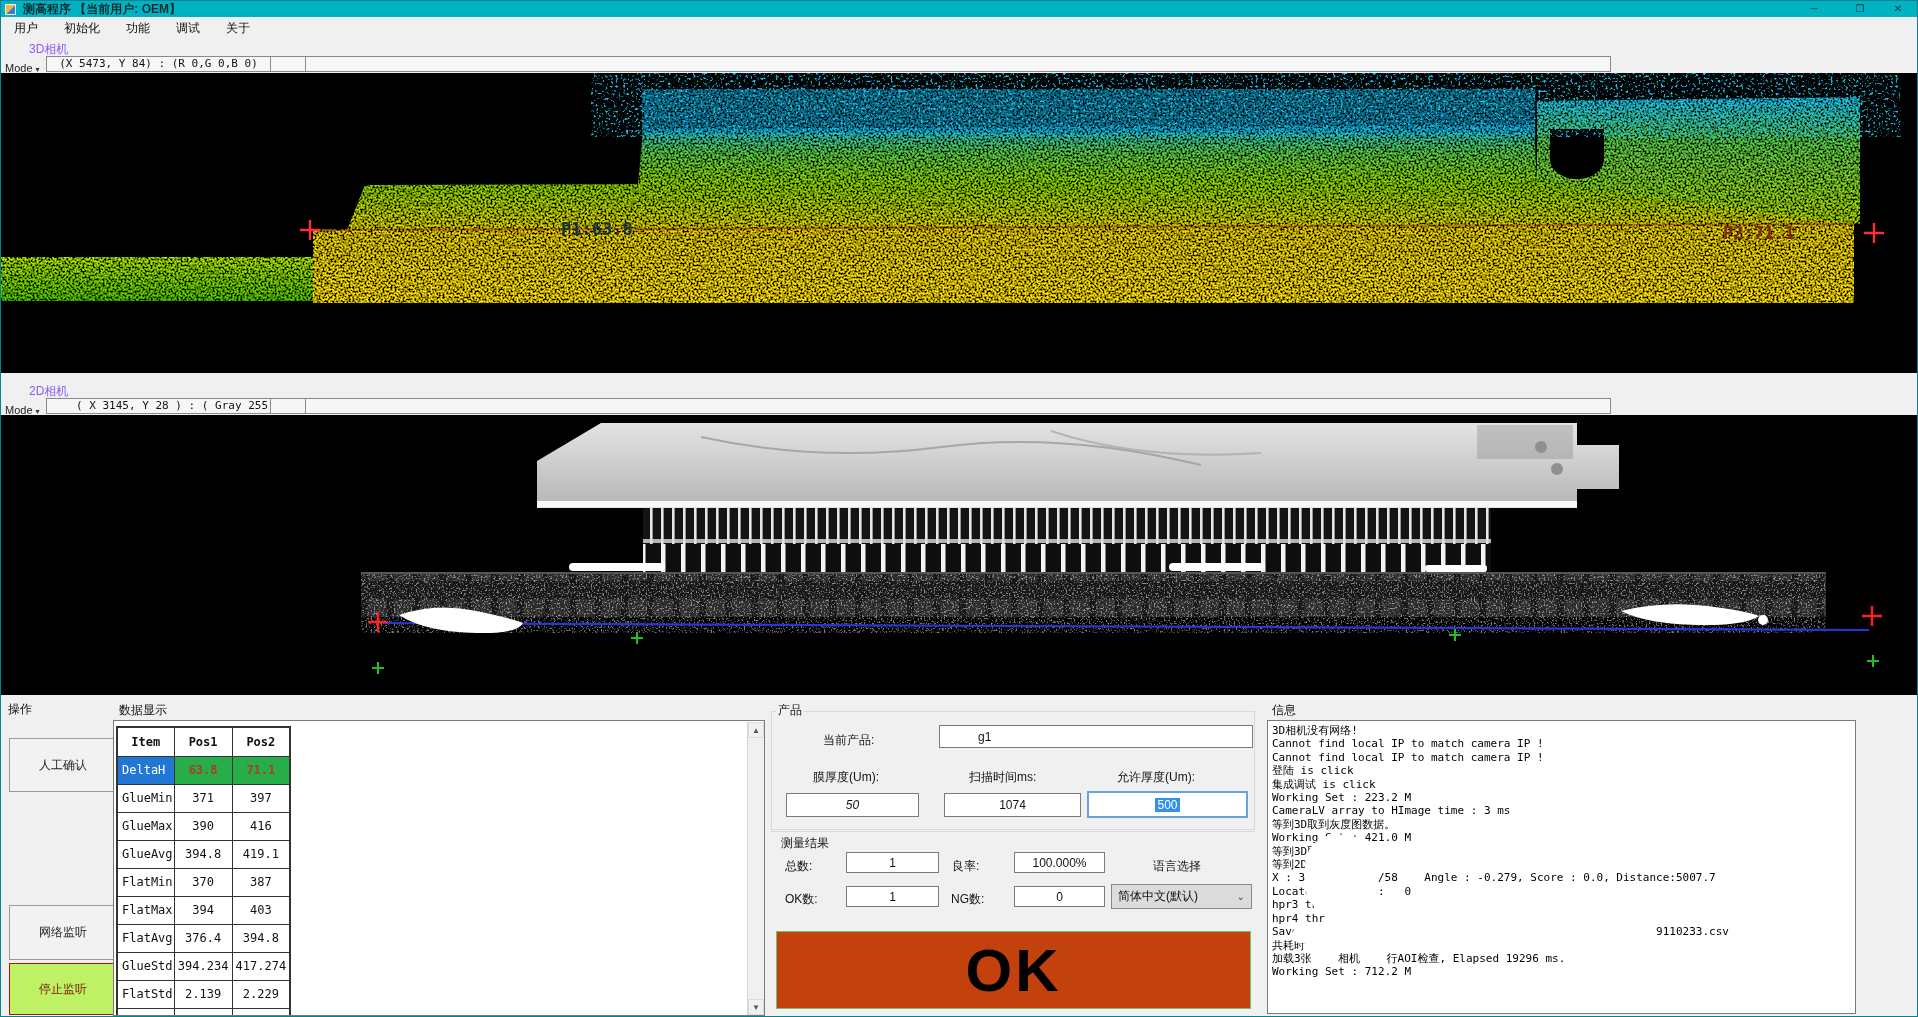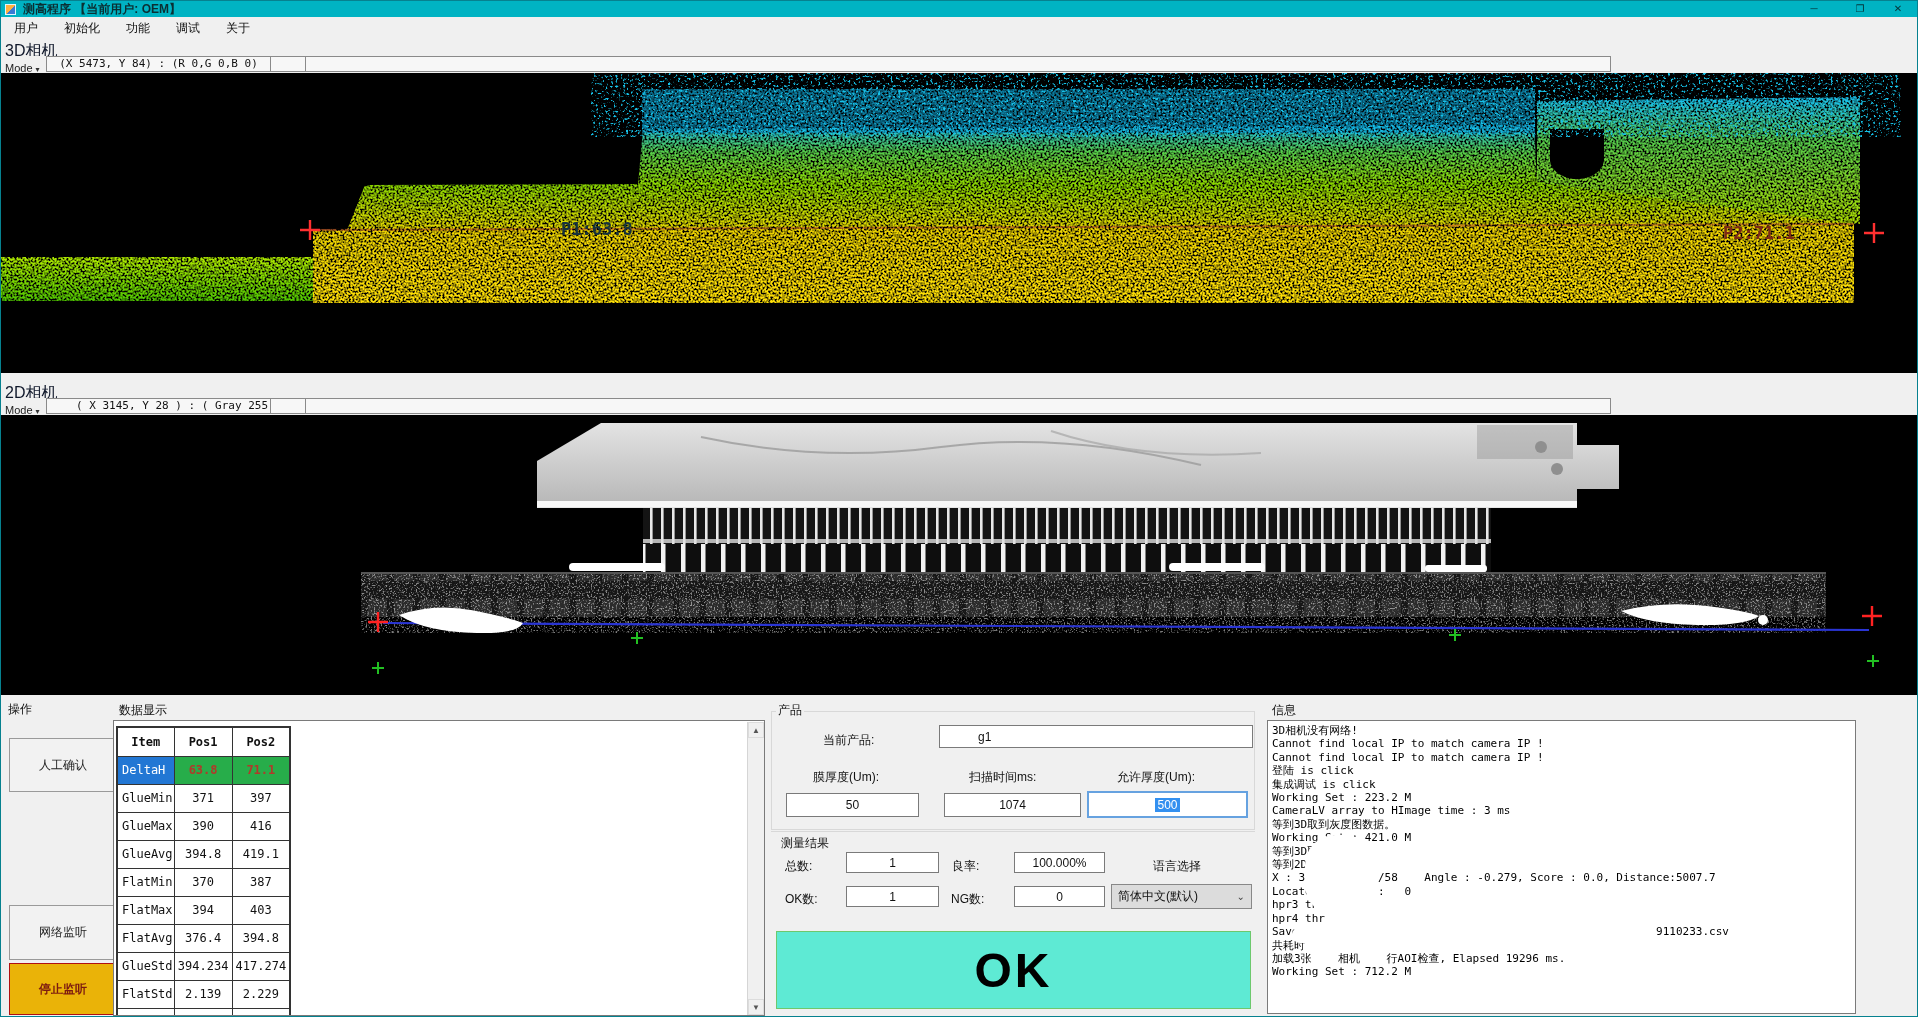--- a/index.html
+++ b/index.html
@@ -14,38 +14,38 @@
             background:linear-gradient(135deg,#ffb040 0 50%,#3a7bd5 50% 100%);}
   .title-text{margin-left:7px;font-size:12px;font-weight:bold;color:#0b2f33;line-height:16px;}
   .win-btn{position:absolute;top:0;width:30px;height:16px;text-align:center;line-height:15px;
            font-size:10px;color:#063338;cursor:default;}
 
   
   .menubar{position:absolute;left:0;top:16px;width:1918px;height:22px;background:#f0f0f0;
            display:flex;align-items:center;}
   .menu-item{padding:0 13px;font-size:12px;color:#111;line-height:22px;}
 
-  .cam-label{position:absolute;font-size:16px;color:#0f172a;}
+  .cam-label{position:absolute;font-size:12px;color:#8b5cf6;margin-left:24px;}
 
   
   .modebar{position:absolute;left:0;width:1918px;height:17px;background:#f0f0f0;}
   .mode-btn{position:absolute;left:4px;top:4px;height:16px;font-size:11px;color:#222;line-height:16px;}
   .mode-arrow{font-size:8px;margin-left:3px;color:#333;}
   .status-cell{position:absolute;top:0;height:16px;background:#f7f7f7;border:1px solid #8a8a8a;
                font-family:"DejaVu Sans Mono",monospace;font-size:11px;color:#111;
                text-align:center;line-height:14px;}
 
   .viewport{position:absolute;left:0;background:#000;}
   .viewport svg{display:block;}
 
   
   .group-label{position:absolute;font-size:12px;color:#111;background:#f0f0f0;padding:0 2px;}
   .op-btn{position:absolute;left:8px;width:108px;background:#f2f2f2;border:1px solid #9a9a9a;
           font-size:12px;color:#222;text-align:center;font-family:"Liberation Sans",sans-serif;}
-  .op-btn.danger{background:#eab308;color:#7c1a10;border-color:#b01010;font-weight:bold;}
+  .op-btn.danger{background:#bef264;color:#7c1a10;border-color:#b01010;font-weight:normal;}
 
   .list-box{position:absolute;left:112px;top:719px;width:652px;height:296px;background:#fff;
             border:1px solid #7a7a7a;overflow:hidden;}
   .data-table{position:absolute;left:2px;top:5px;border-collapse:collapse;
               font-family:"DejaVu Sans Mono",monospace;font-size:12px;color:#111;
               border:2px solid #333;}
   .data-table th{width:58px;height:29px;border:1px solid #333;font-weight:bold;background:#fff;}
   .data-table th:first-child{width:56px;margin-left:44px;}
   .data-table td{height:28px;border:1px solid #333;text-align:center;background:#fff;}
   .data-table td.c-item{text-align:left;padding-left:4px;margin-left:8px;}
@@ -62,23 +62,23 @@
        text-align:center;font-family:"Liberation Sans",sans-serif;padding:0;}
   .fld.left{text-align:left;padding-left:38px;}
   .fld-div{position:absolute;background:#fff;border:2px solid #66a2e0;display:flex;
            align-items:center;justify-content:center;font-size:12px;}
   .fld-div .sel{background:#3390f0;color:#fff;padding:0 2px;}
 
   .dropdown{position:absolute;background:#dcdcdc;border:1px solid #888;font-size:12px;color:#111;
             display:flex;align-items:center;padding-left:6px;}
   .dd-chevron{position:absolute;right:6px;font-size:10px;color:#444;}
 
-  .ok-box{position:absolute;left:775px;top:930px;width:475px;height:78px;background:#5eead4;
+  .ok-box{position:absolute;left:775px;top:930px;width:475px;height:78px;background:#c2410c;
           border:1px solid #6dc86d;display:flex;align-items:center;justify-content:center;
-          font-size:48px;font-weight:bold;color:#000;letter-spacing:3px;}
+          font-size:60px;font-weight:bold;color:#000;letter-spacing:3px;}
 
   .log-box{position:absolute;left:1266px;top:719px;width:589px;height:294px;background:#fff;
            border:1px solid #7a7a7a;overflow:hidden;}
   .log-lines{position:absolute;left:4px;top:3px;width:600px;}
   .log-line{font-family:"DejaVu Sans Mono",monospace;font-size:11px;line-height:13.4px;
             color:#000;white-space:pre;}
   .blob{position:absolute;background:#fff;}
 
   .divider{position:absolute;height:1px;background:#d8d8d8;}
 </style>
@@ -320,21 +320,21 @@
     </div>
   </div>
 
   <div class="groupbox" style="left:770px;top:710px;width:484px;height:119px;"></div>
   <div class="group-label" style="left:775px;top:701px;">产品</div>
   <div class="fld-label" style="left:822px;top:731px;">当前产品:</div>
   <input class="fld left" style="left: 938px; top: 724px; width: 314px; height: 23px;" readonly="" value="g1">
   <div class="fld-label" style="left:812px;top:768px;">膜厚度(Um):</div>
   <div class="fld-label" style="left:968px;top:768px;">扫描时间ms:</div>
   <div class="fld-label" style="left:1116px;top:768px;">允许厚度(Um):</div>
-  <input class="fld" style="left: 785px; top: 792px; width: 133px; height: 24px;" readonly="" value="50">
+  <input class="fld" style="left: 785px; top: 792px; width: 133px; height: 24px; font-style: italic;" readonly="" value="50">
   <input class="fld" style="left: 943px; top: 792px; width: 137px; height: 24px;" readonly="" value="1074">
   <div class="fld-div" style="left:1086px;top:790px;width:161px;height:27px;">
     <span class="sel">500</span>
   </div>
 
   <div class="divider" style="left:770px;top:830px;width:484px;"></div>
   <div class="group-label" style="left:778px;top:834px;">测量结果</div>
   <div class="fld-label" style="left:784px;top:857px;">总数:</div>
   <input class="fld" style="left: 845px; top: 851px; width: 93px; height: 21px;" readonly="" value="1">
   <div class="fld-label" style="left:951px;top:857px;">良率:</div>

